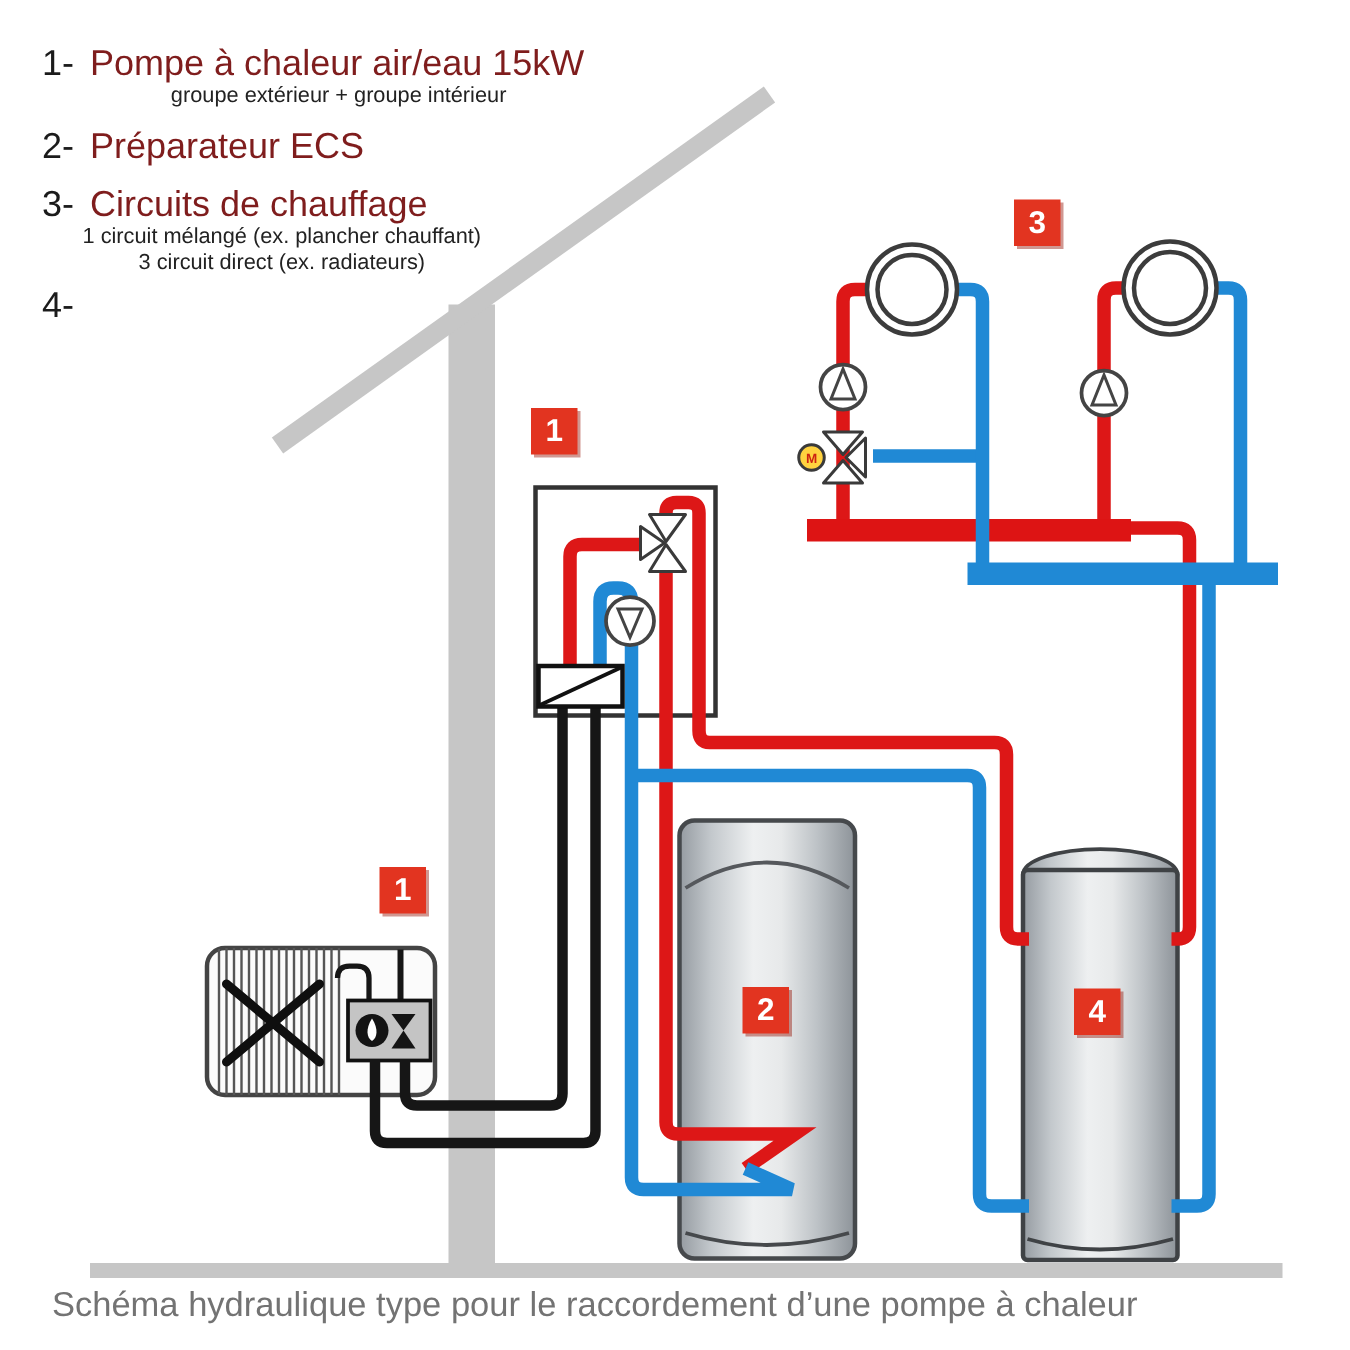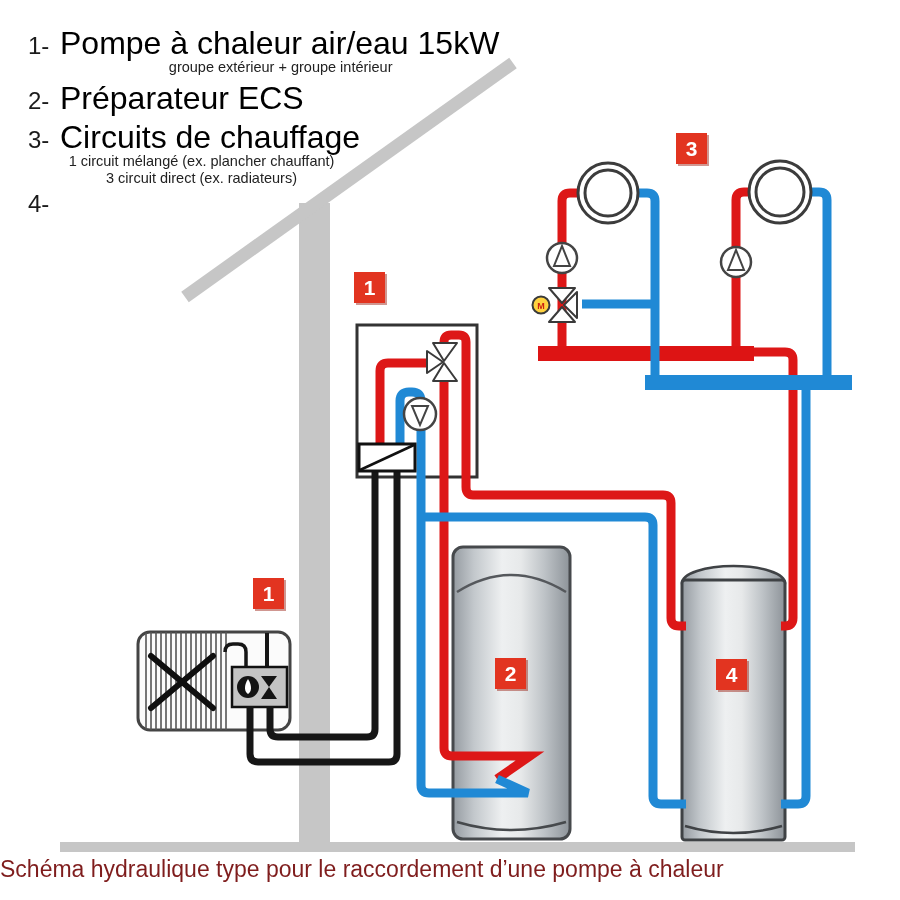--- a/index.html
+++ b/index.html
@@ -4,32 +4,32 @@
 <style>
   html,body{margin:0;padding:0;background:#fff;}
   .stage{position:relative;width:900px;height:900px;background:#ffffff;overflow:hidden;
          font-family:"Liberation Sans", sans-serif;color:#1b1b1b;}
   svg.diagram{position:absolute;left:0;top:0;width:900px;height:900px;}
 
   
   .l-item{position:absolute;left:28px;}
   .l-row{display:flex;align-items:baseline;}
   .l-num{width:32px;font-size:24px;line-height:26px;color:#1b1b1b;}
-  .l-title{font-size:32px;line-height:26px;color:#000000;white-space:nowrap;}
+  .l-title{font-size:24px;line-height:26px;color:#7f1d1d;white-space:nowrap;}
   .l-sub{font-size:14.5px;line-height:17px;color:#222;white-space:nowrap;text-align:center;}
   .sub-i1{margin-left:34px;}
-  .sub-i3{margin-left:15px;}
+  .sub-i3{margin-left:27px;}
 
   
   .badge{position:absolute;width:31px;height:31px;background:#e23420;color:#fff;
          font-size:21px;font-weight:bold;text-align:center;line-height:31px;
          box-shadow:2px 2px 0 rgba(150,25,12,.45);}
 
-  .caption{position:absolute;left:0;top:856px;width:793px;
-           font-size:23px;color:#7f1d1d;}
+  .caption{position:absolute;left:0;top:856px;width:793px;text-align:center;
+           font-size:23px;color:#737373;}
 </style>
 </head>
 <body>
 
 <div class="stage">
 
   <svg class="diagram" viewBox="0 0 900 900">
     <defs>
       <linearGradient id="metal" x1="0" y1="0" x2="1" y2="0">
         <stop offset="0%" stop-color="#959ba1"></stop>

